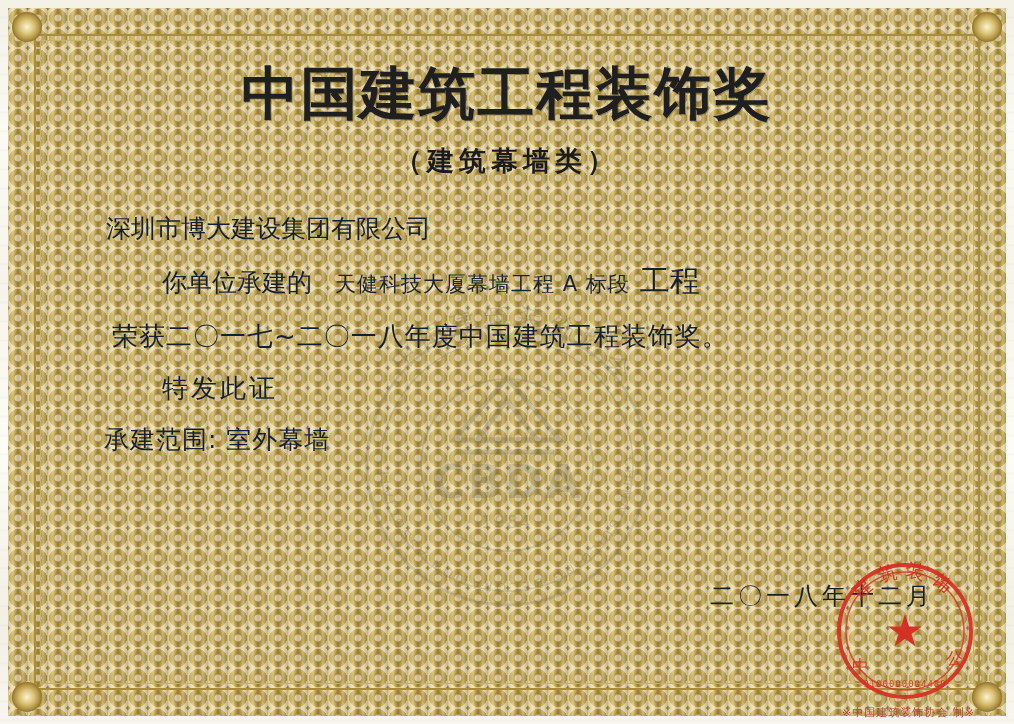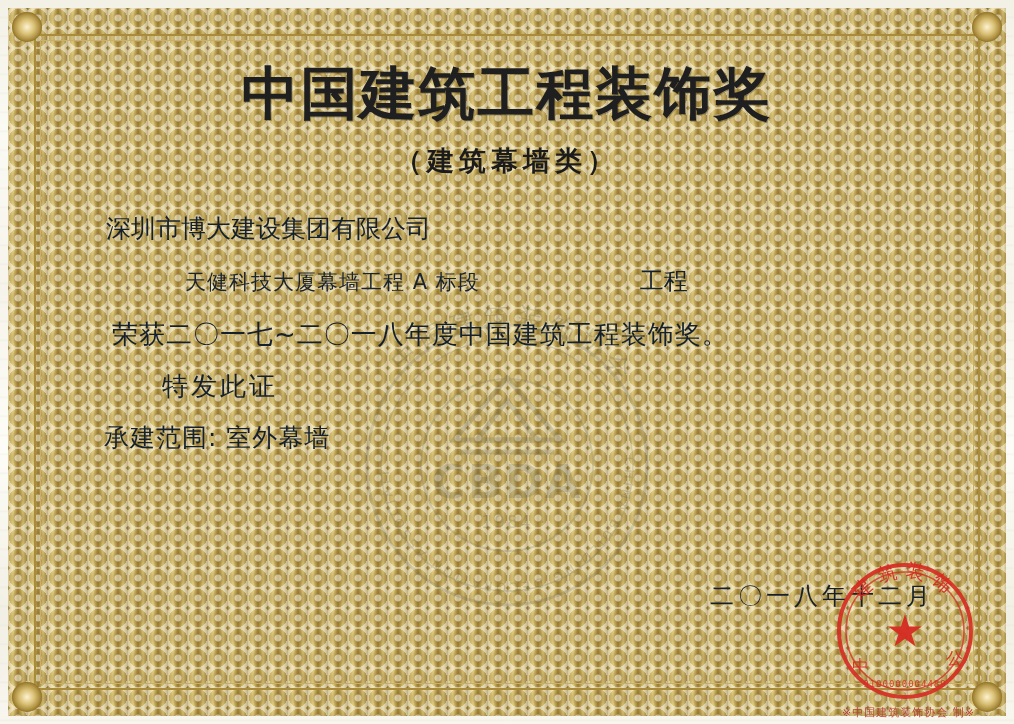--- a/index.html
+++ b/index.html
@@ -160,22 +160,21 @@
     align-items: baseline;
   }
   .fill-in {
     font-size: 21px;
     letter-spacing: 1px;
     padding: 0 10px;
     color: #1a2330;
     margin-left: 13px;
   }
   .tail-word {
-    margin-left: 150px;
-    font-size: 24px;
+    font-size: 30px;
   }
   .line-award {
     padding-left: 56px;
     font-size: 26px;
     letter-spacing: 1px;
   }
   .line-issue {
     padding-left: 106px;
     font-size: 26px;
     letter-spacing: 3px;
@@ -269,20 +268,21 @@
     <div class="title-main">中国建筑工程装饰奖</div>
 
 
     <div class="title-category">（建筑幕墙类）</div>
 
     <div class="body-block">
 
       <div class="line line-company">深圳市博大建设集团有限公司</div>
 
       <div class="line line-project">
+        <span>你单位承建的</span>
         <span class="fill-in">天健科技大厦幕墙工程 A 标段</span>
         <span class="tail-word">工程</span>
       </div>
 
       <div class="line line-award">荣获二〇一七~二〇一八年度中国建筑工程装饰奖。</div>
 
       <div class="line line-issue">特发此证</div>
 
       <div class="line line-scope">承建范围: 室外幕墙</div>
     </div>

